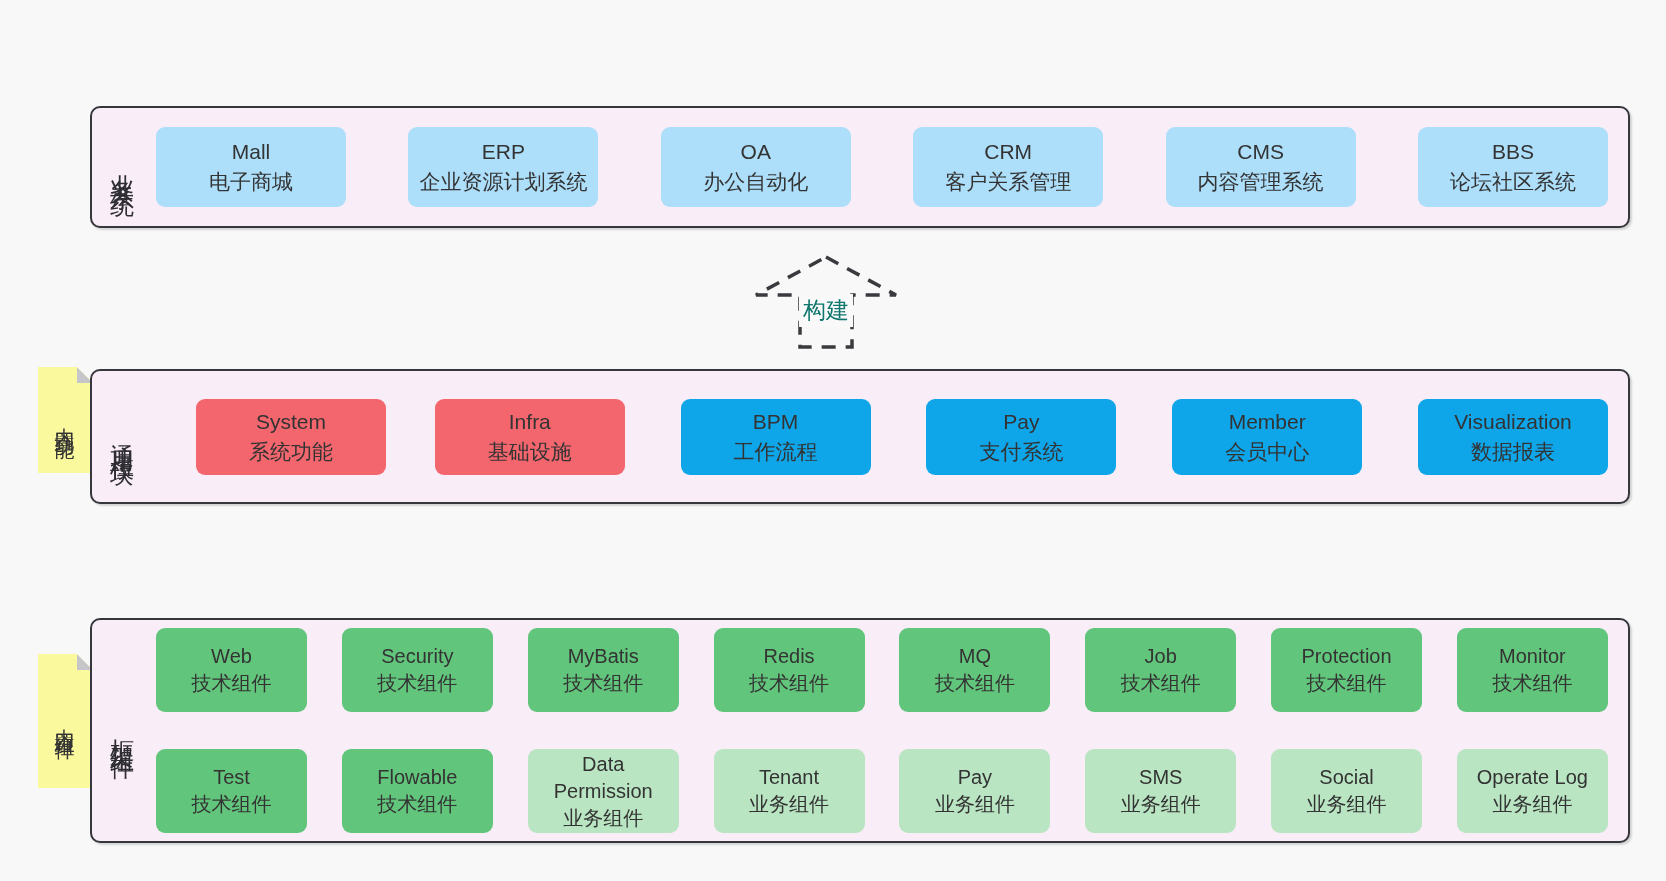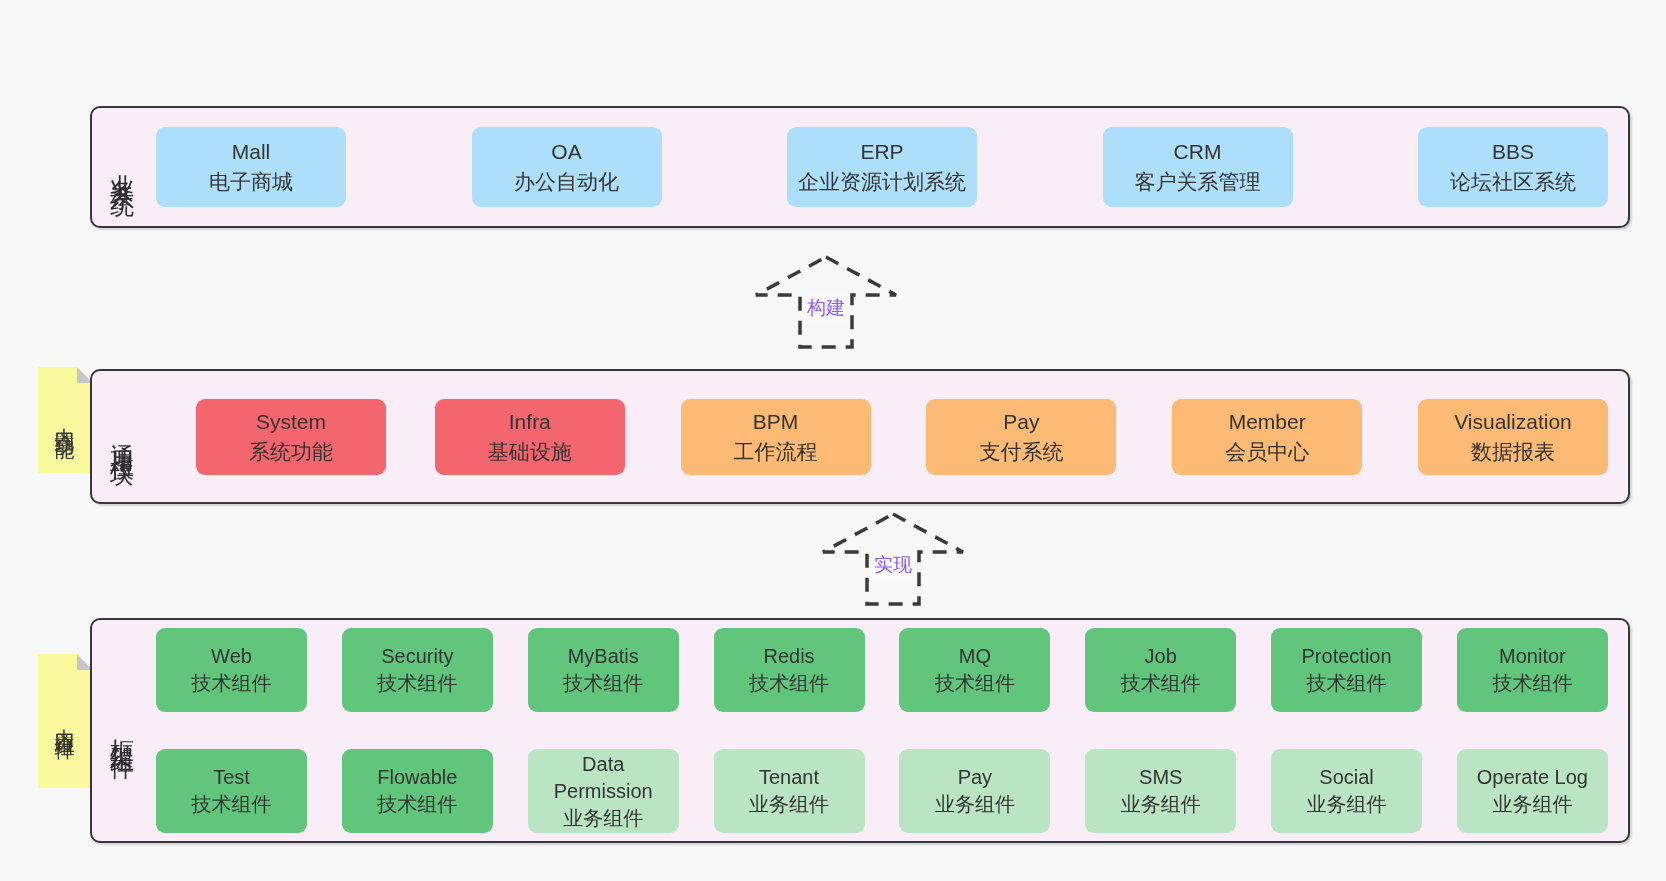--- a/index.html
+++ b/index.html
@@ -52,35 +52,35 @@
     line-height:1.42;
     padding:4px 6px;
   }
   .layer-business .box,.layer-modules .box{width:190px;}
   .layer-business .box{height:80px;}
   .layer-modules .box{height:76px;}
   .layer-framework .box{width:151px;height:84px;font-size:20px;line-height:1.35;}
 
   .box.blue{background:#addefa;}
   .box.red{background:#f4666e;margin-left:40px;}
-  .box.pink{background:#fdba74;margin-left:47px;}
+  .box.pink{background:#0ea5e9;margin-left:47px;}
   .box.green{background:#62c57c;}
   .box.lightgreen{background:#b9e5c2;}
 
   
   .arrow{position:absolute;width:150px;height:97px;z-index:1;}
   .arrow svg{display:block;width:150px;height:97px;}
   .arrow-label{
     position:absolute;
     left:50%;top:40px;
     transform:translateX(-50%);
     background:#f9f9f9;
     padding:1px 4px;
-    font-size:19px;
-    color:#8b5cf6;
+    font-size:23px;
+    color:#0f766e;
     white-space:nowrap;
   }
 
   
   .sticky{
     position:absolute;
     width:55px;
     background:#fbf99e;
     z-index:1;
     display:flex;
@@ -110,30 +110,34 @@
 <div class="stage">
 
   <section class="layer layer-business" style="left:90px;top:106px;width:1540px;height:122px;">
     <div class="layer-label">业务系统</div>
     <div class="boxes">
       <div class="box blue">
         <span>Mall</span>
         <span>电子商城</span>
       </div>
       <div class="box blue">
+        <span>ERP</span>
+        <span>企业资源计划系统</span>
+      </div>
+      <div class="box blue">
         <span>OA</span>
         <span>办公自动化</span>
       </div>
       <div class="box blue">
-        <span>ERP</span>
-        <span>企业资源计划系统</span>
-      </div>
-      <div class="box blue">
         <span>CRM</span>
         <span>客户关系管理</span>
+      </div>
+      <div class="box blue">
+        <span>CMS</span>
+        <span>内容管理系统</span>
       </div>
       <div class="box blue">
         <span>BBS</span>
         <span>论坛社区系统</span>
       </div>
     </div>
   </section>
 
   <div class="arrow" style="left:751px;top:254px;">
     <svg viewBox="0 0 150 97">
@@ -170,26 +174,20 @@
         <span>Member</span>
         <span>会员中心</span>
       </div>
       <div class="box pink">
         <span>Visualization</span>
         <span>数据报表</span>
       </div>
     </div>
   </section>
 
-  <div class="arrow" style="left:818px;top:511px;">
-    <svg viewBox="0 0 150 97">
-      <polygon points="75,3 145,41 101,41 101,93 49,93 49,41 5,41" fill="none" stroke="#3a3a3e" stroke-width="3.5" stroke-dasharray="14 10"></polygon>
-    </svg>
-    <span class="arrow-label">实现</span>
-  </div>
 
   <div class="sticky" style="left:38px;top:654px;height:134px;">
     <span class="sticky-fold"></span>
     <span class="sticky-text">内置组件</span>
   </div>
 
   <section class="layer layer-framework" style="left:90px;top:618px;width:1540px;height:225px;">
     <div class="layer-label">框架组件</div>
     <div class="grid">
       <div class="boxes">

